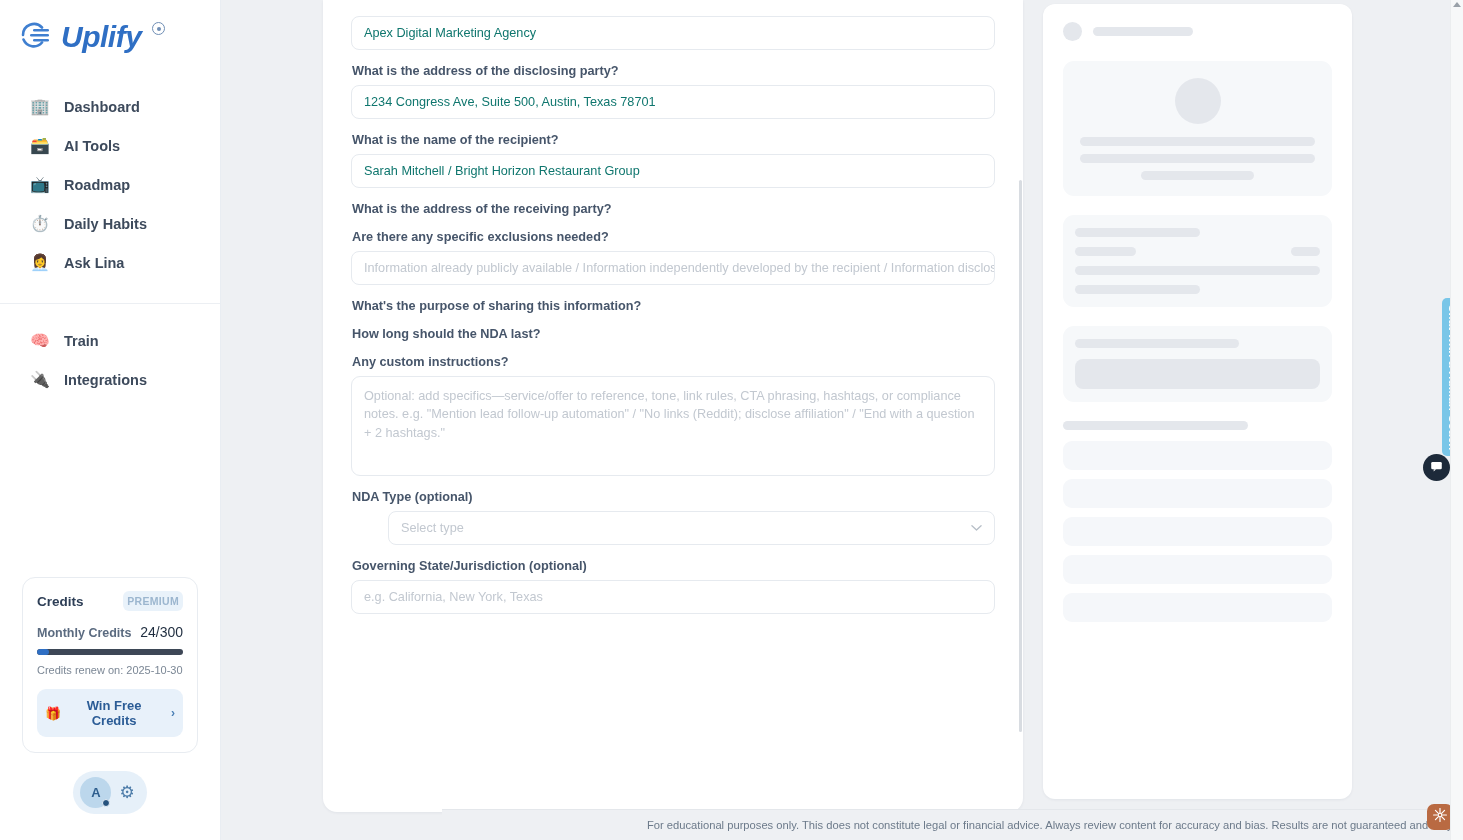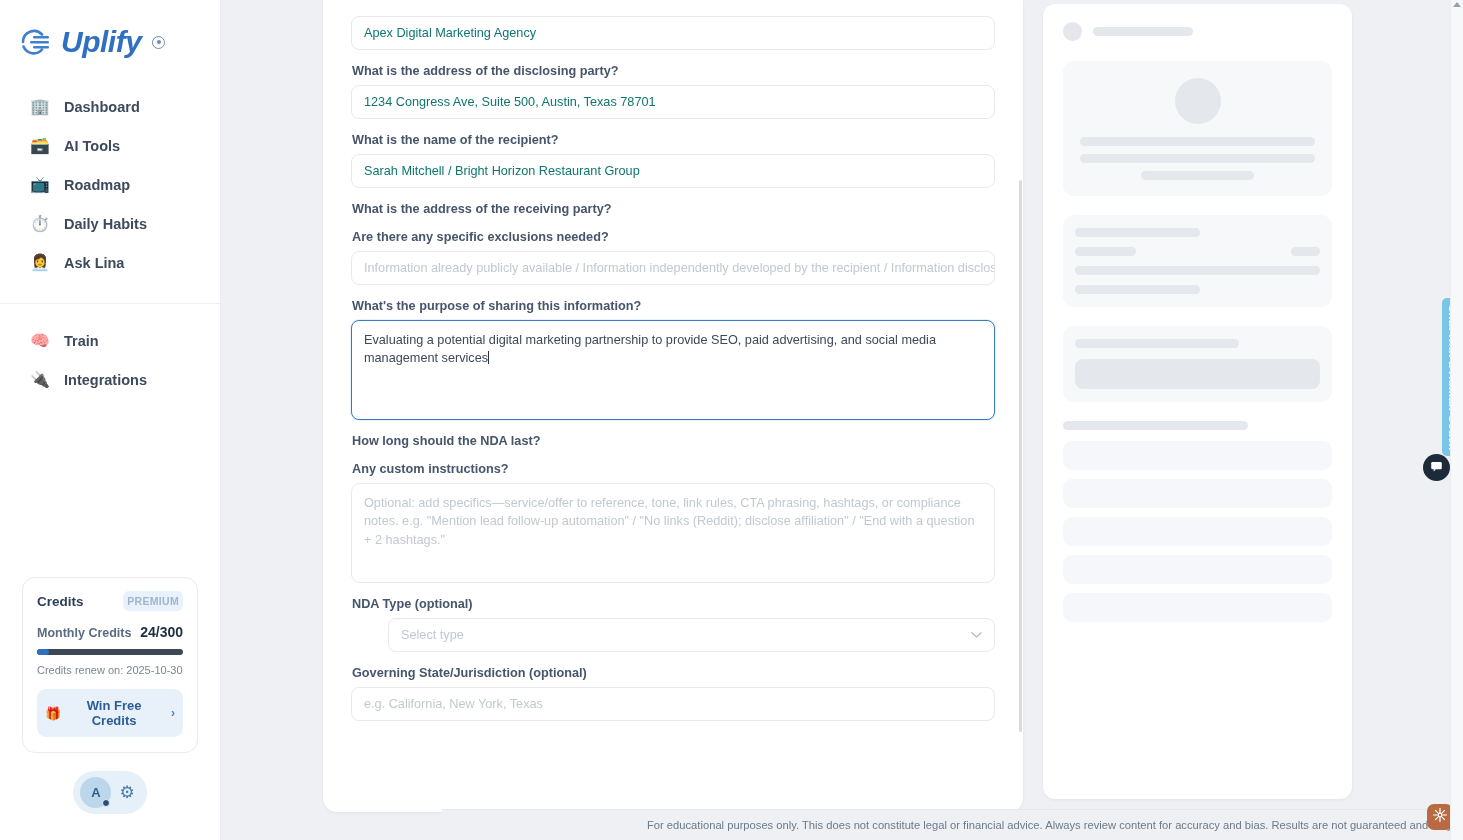--- a/index.html
+++ b/index.html
@@ -17,21 +17,21 @@
   
   .sidebar {
     width: 221px; height: 840px;
     background: #ffffff;
     border-right: 1px solid #e9edf2;
     position: relative;
     flex: 0 0 221px;
     display: flex; flex-direction: column;
   }
   .logo-row {
-    display: flex; align-items: center; gap: 7px;
+    display: flex; gap: 7px;
     padding: 22px 0 0 20px;
     height: 62px;
   }
   .logo-mark { width: 34px; height: 26px; position: relative; flex: 0 0 34px; }
   .logo-text {
     font-size: 30px; font-weight: 700; font-style: italic;
     color: #2f6fc4; letter-spacing: -0.5px; line-height: 1;
   }
   .logo-dot {
     width: 13px; height: 13px; border-radius: 50%;
@@ -71,21 +71,21 @@
   .premium-badge {
     font-size: 10.5px; font-weight: 700; letter-spacing: .3px;
     color: #9cb6cf; background: #e9f2fa;
     padding: 4px 4px; border-radius: 6px;
   }
   .credits-row {
     display: flex; align-items: baseline; justify-content: space-between;
     margin-top: 13px;
   }
   .credits-label { font-size: 12.5px; color: #5b6b80; font-weight: bold; }
-  .credits-value { font-size: 14px; font-weight: 700; color: #1f2d3f; }
+  .credits-value { font-size: 14px; font-weight: 400; color: #1f2d3f; }
   .credits-bar {
     margin-top: 9px; height: 6px; border-radius: 4px;
     background: #3d4756; overflow: hidden;
   }
   .credits-bar-fill { height: 100%; width: 8%; background: #2f6fc4; border-radius: 4px; }
   .credits-renew { margin-top: 9px; font-size: 11px; color: #7b8795; }
   .win-btn {
     margin-top: 13px; width: 100%;
     display: flex; align-items: center; justify-content: center; gap: 7px;
     background: #e8f1fa; border: 0; border-radius: 9px;
@@ -368,21 +368,20 @@
           <label class="field-label">What is the address of the receiving party?</label>
         </div>
 
         <div class="field">
           <label class="field-label">Are there any specific exclusions needed?</label>
           <div class="inp placeholder">Information already publicly available / Information independently developed by the recipient / Information disclosed with prior w</div>
         </div>
 
         <div class="field">
           <label class="field-label">What's the purpose of sharing this information?</label>
-          <div class="ta focused" style="height:100px;"><span>Evaluating a potential digital marketing partnership to provide SEO, paid advertising, and social media management services</span><span class="caret"></span></div>
         </div>
 
         <div class="field">
           <label class="field-label">How long should the NDA last?</label>
         </div>
 
         <div class="field">
           <label class="field-label">Any custom instructions?</label>
           <div class="ta placeholder" style="height:100px;">Optional: add specifics—service/offer to reference, tone, link rules, CTA phrasing, hashtags, or compliance notes. e.g. "Mention lead follow-up automation" / "No links (Reddit); disclose affiliation" / "End with a question + 2 hashtags."</div>
         </div>

